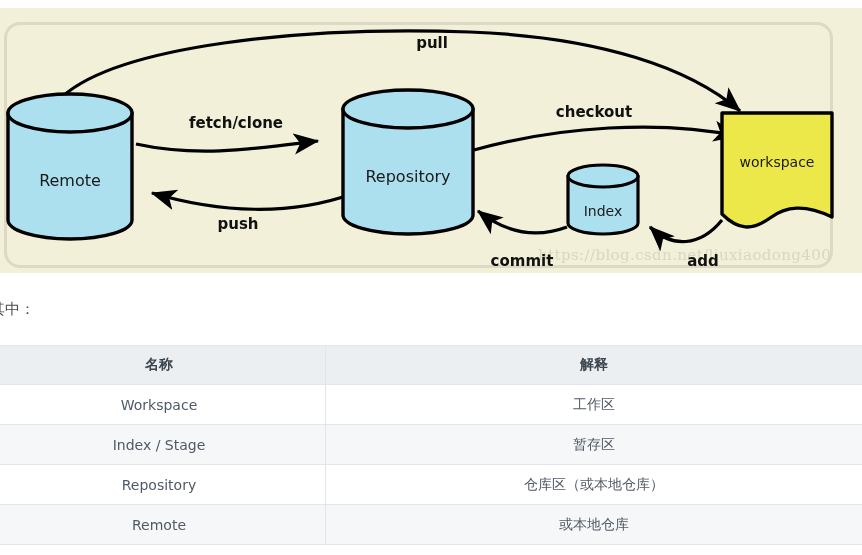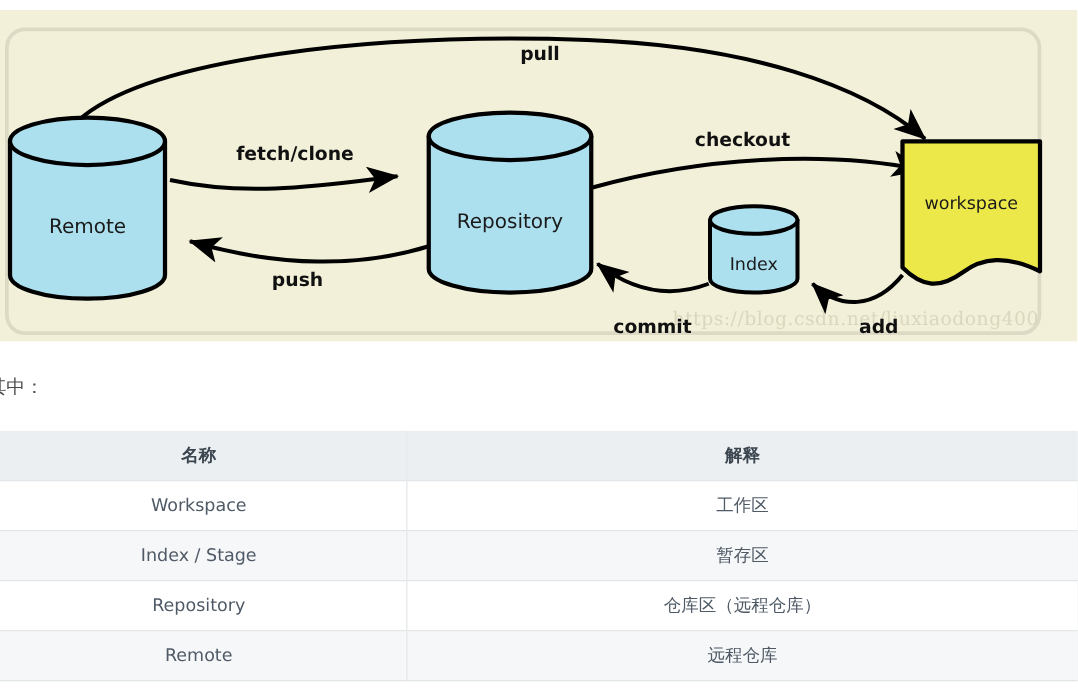--- a/index.html
+++ b/index.html
@@ -202,21 +202,21 @@
       <tr>
         <td>Workspace</td>
         <td>工作区</td>
       </tr>
       <tr>
         <td>Index / Stage</td>
         <td>暂存区</td>
       </tr>
       <tr>
         <td>Repository</td>
-        <td>仓库区（远程仓库）</td>
+        <td>仓库区（或本地仓库）</td>
       </tr>
       <tr>
         <td>Remote</td>
-        <td>远程仓库</td>
+        <td>或本地仓库</td>
       </tr>
     </tbody>
   </table>
 </div>
 
 </body></html>

